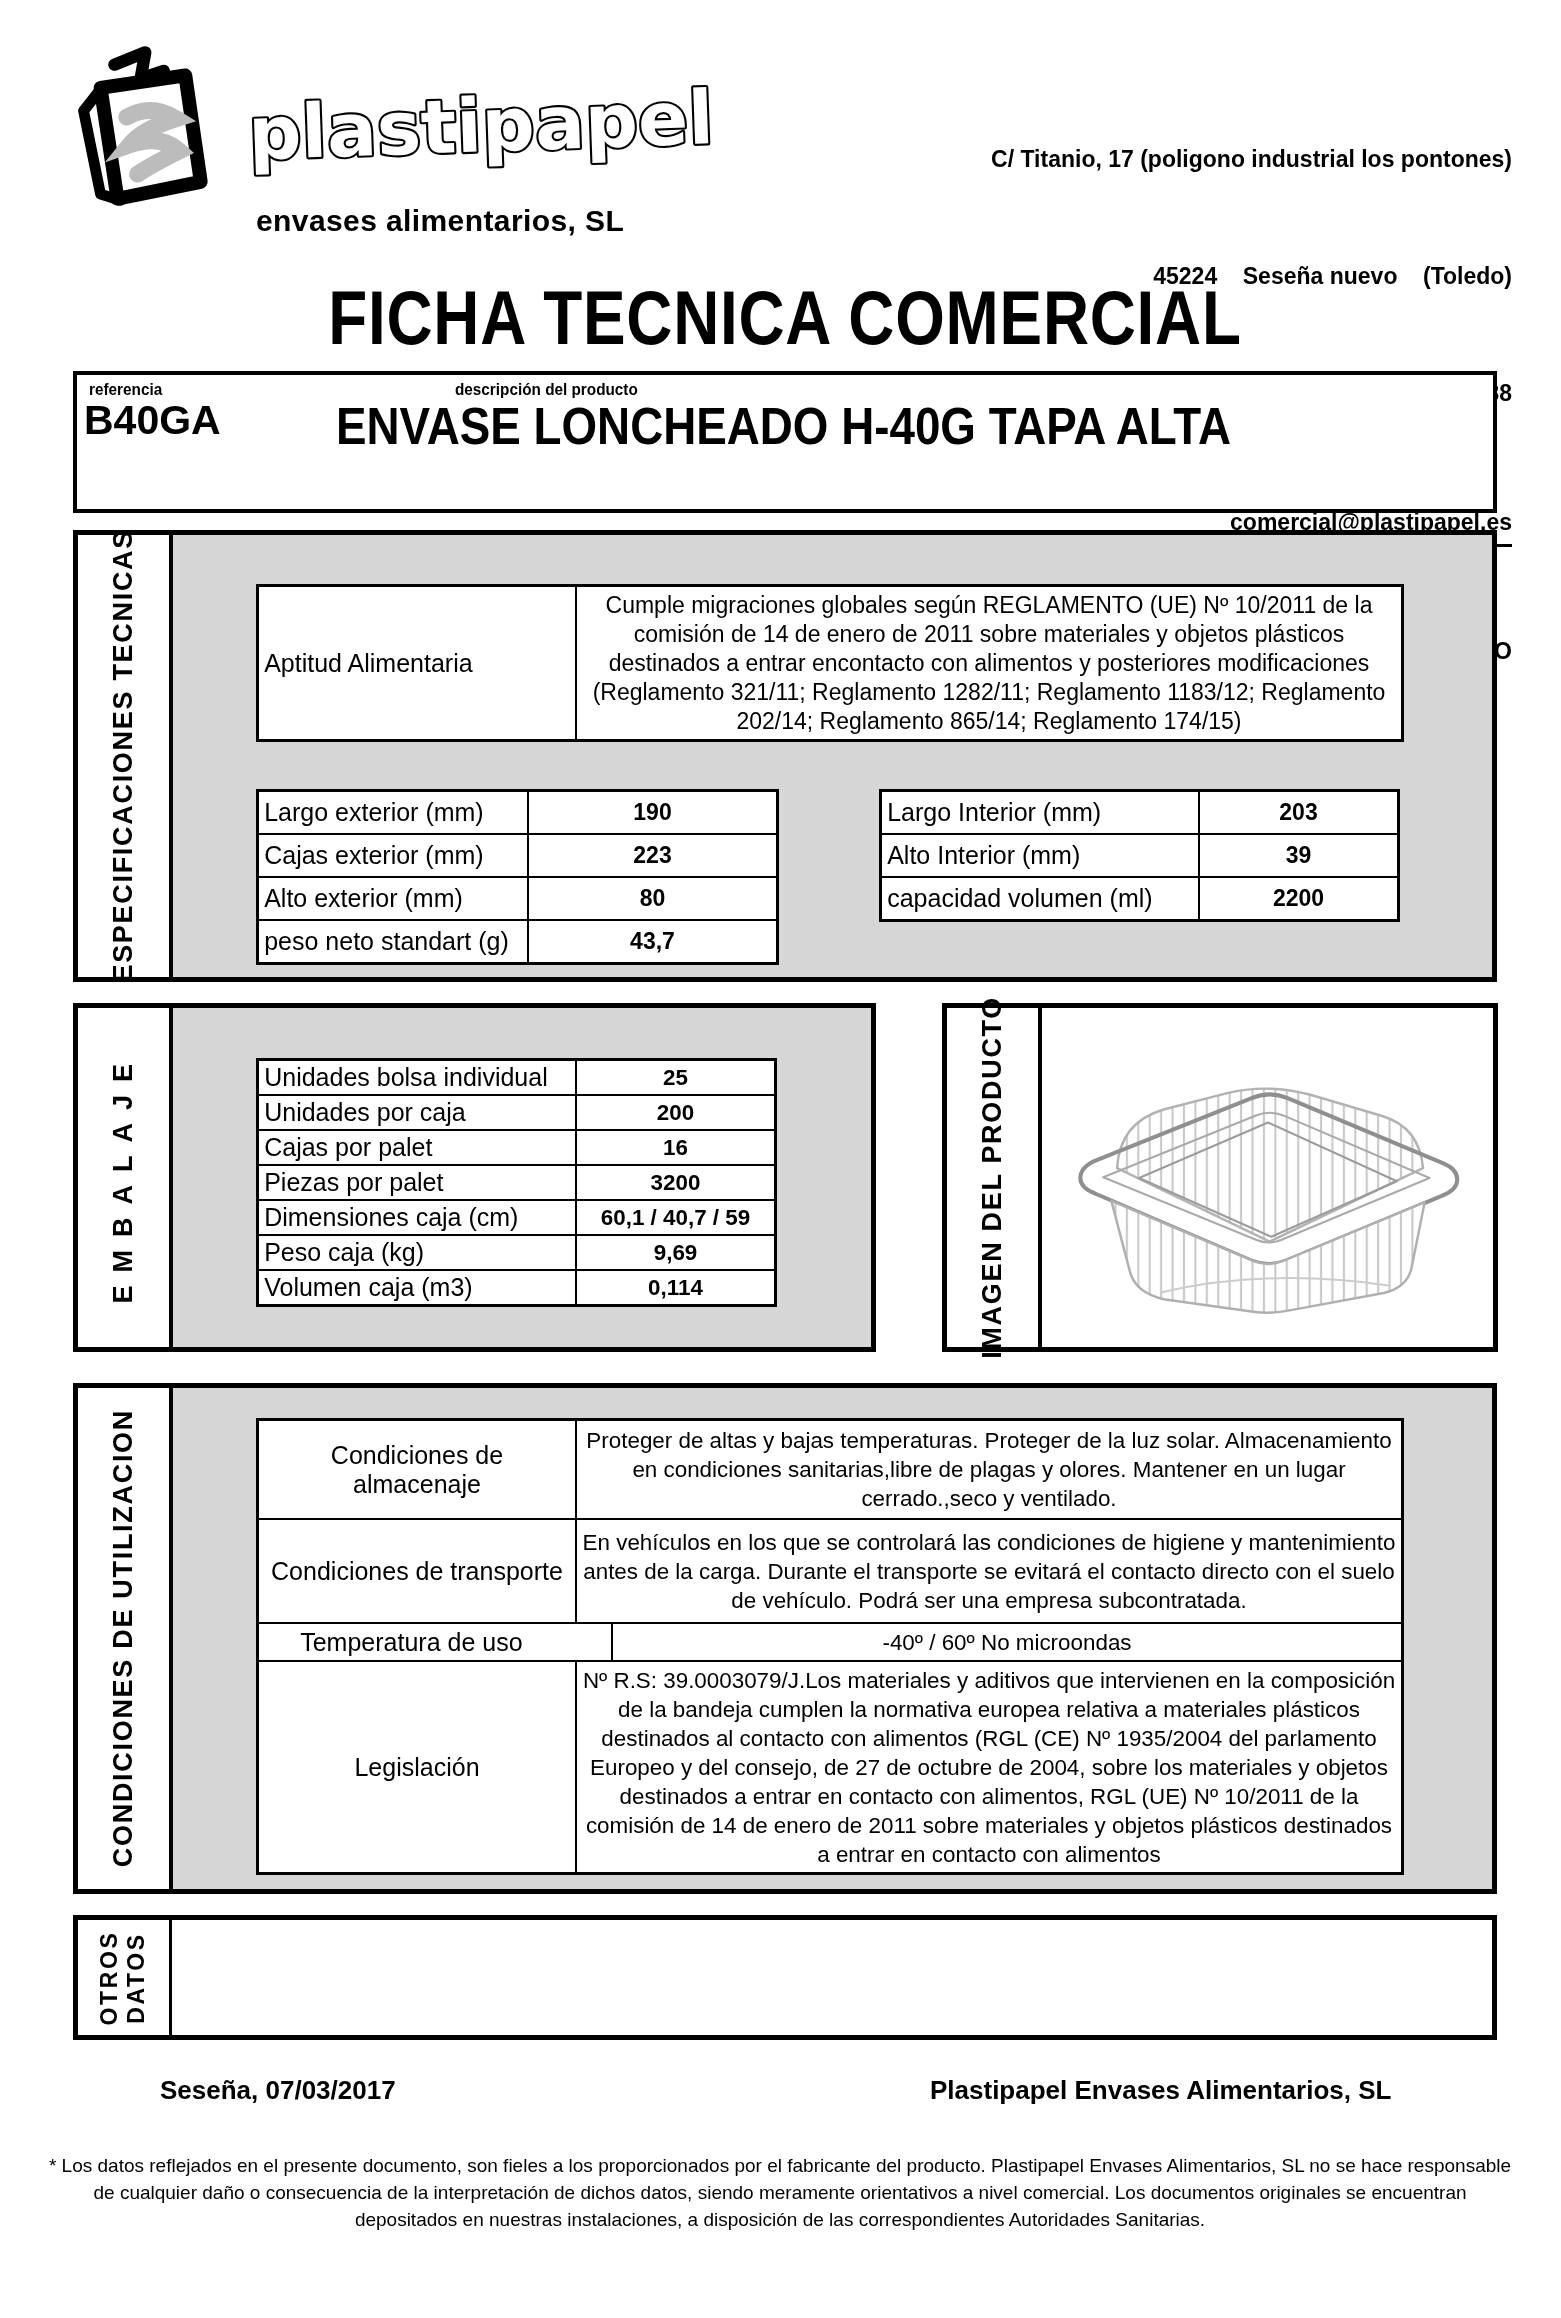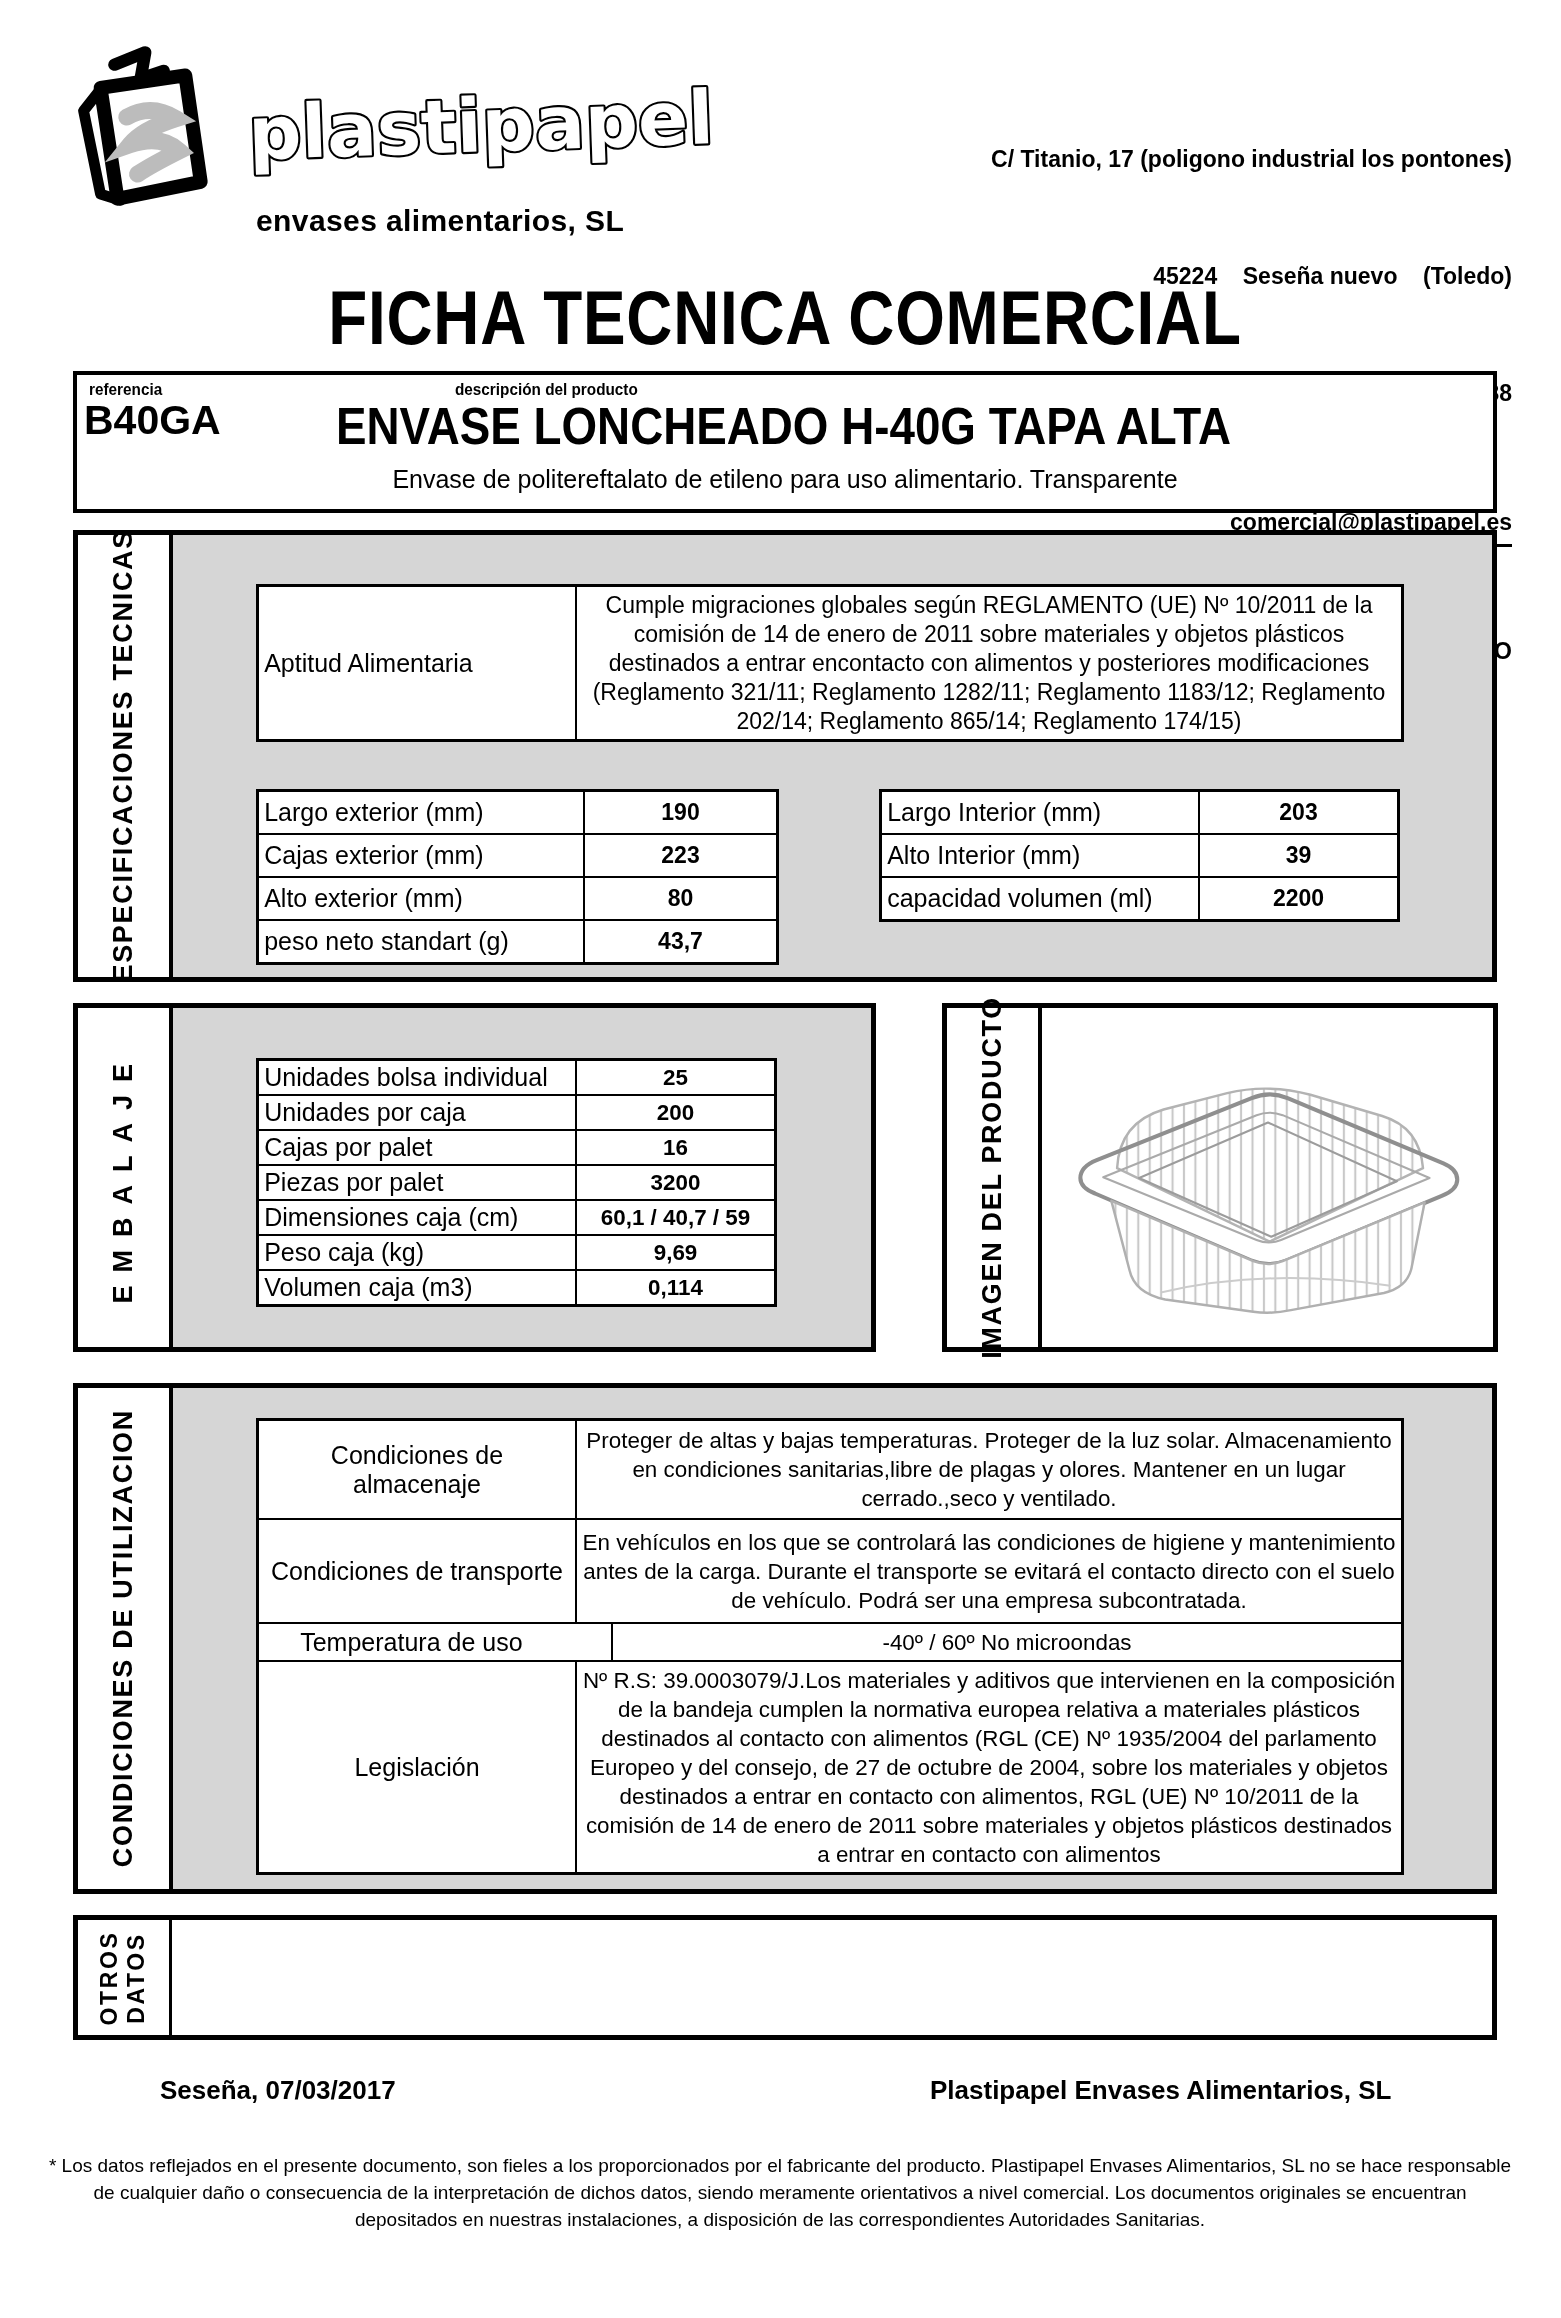--- a/index.html
+++ b/index.html
@@ -45,21 +45,21 @@
   .cell-label{border-right:2.6px solid #000;display:flex;align-items:center;font-size:25px;padding:1.7px 5.2px;box-sizing:border-box;}
   .cell-value{flex:1;display:flex;align-items:center;justify-content:center;text-align:center;font-weight:bold;font-size:23px;padding:1.7px 5.2px;box-sizing:border-box;}
   .cell-value.regular{font-weight:normal;font-size:23px;line-height:29px;}
   .center-lab{justify-content:center;text-align:center;}
   
   .tbl-main{left:178px;top:49px;width:1142px;}
   .tbl-main .cell-label{width:318px;}
   .tbl-main .r-mat{height:40px;}
   .tbl-main .r-apt{height:152px;}
   .tbl-dims-l{left:178px;top:254px;width:517px;}
-  .tbl-dims-l .cell-label{width:326px;}
+  .tbl-dims-l .cell-label{width:270px;}
   .tbl-dims-r{left:801px;top:254px;width:515px;}
   .tbl-dims-r .cell-label{width:318px;}
   .tbl-dims-l .row,.tbl-dims-r .row{height:41px;}
   
   .tbl-emb{left:178px;top:50px;width:515px;}
   .tbl-emb .cell-label{width:318px;}
   .tbl-emb .row{height:33px;}
   .tbl-emb .cell-value{font-size:22.4px;}
   
   .tbl-cond{left:178px;top:30px;width:1142px;}
@@ -102,21 +102,20 @@
     <div class="rgsi-row">RGSI.     39.03795/TO</div>
   </div>
 
   <div class="doc-title">FICHA TECNICA COMERCIAL</div>
 
   <div class="ref-box">
     <div class="ref-label">referencia</div>
     <div class="desc-label">descripción del producto</div>
     <div class="ref-value">B40GA</div>
     <div class="desc-value">ENVASE LONCHEADO H-40G TAPA ALTA</div>
-    <div class="sub-desc">Envase de politereftalato de etileno para uso alimentario. Transparente</div>
   </div>
 
   <div class="section sec-espec">
     <div class="vlabel">
       <span class="vtext">ESPECIFICACIONES TECNICAS</span>
     </div>
     <div class="dtable tbl-main">
       <div class="row r-apt">
         <div class="cell-label">Aptitud Alimentaria</div>
         <div class="cell-value regular">Cumple migraciones globales según REGLAMENTO (UE) Nº 10/2011 de la comisión de 14 de enero de 2011 sobre materiales y objetos plásticos destinados a entrar encontacto con alimentos y posteriores modificaciones (Reglamento 321/11; Reglamento 1282/11; Reglamento 1183/12; Reglamento 202/14; Reglamento 865/14; Reglamento 174/15)</div>

